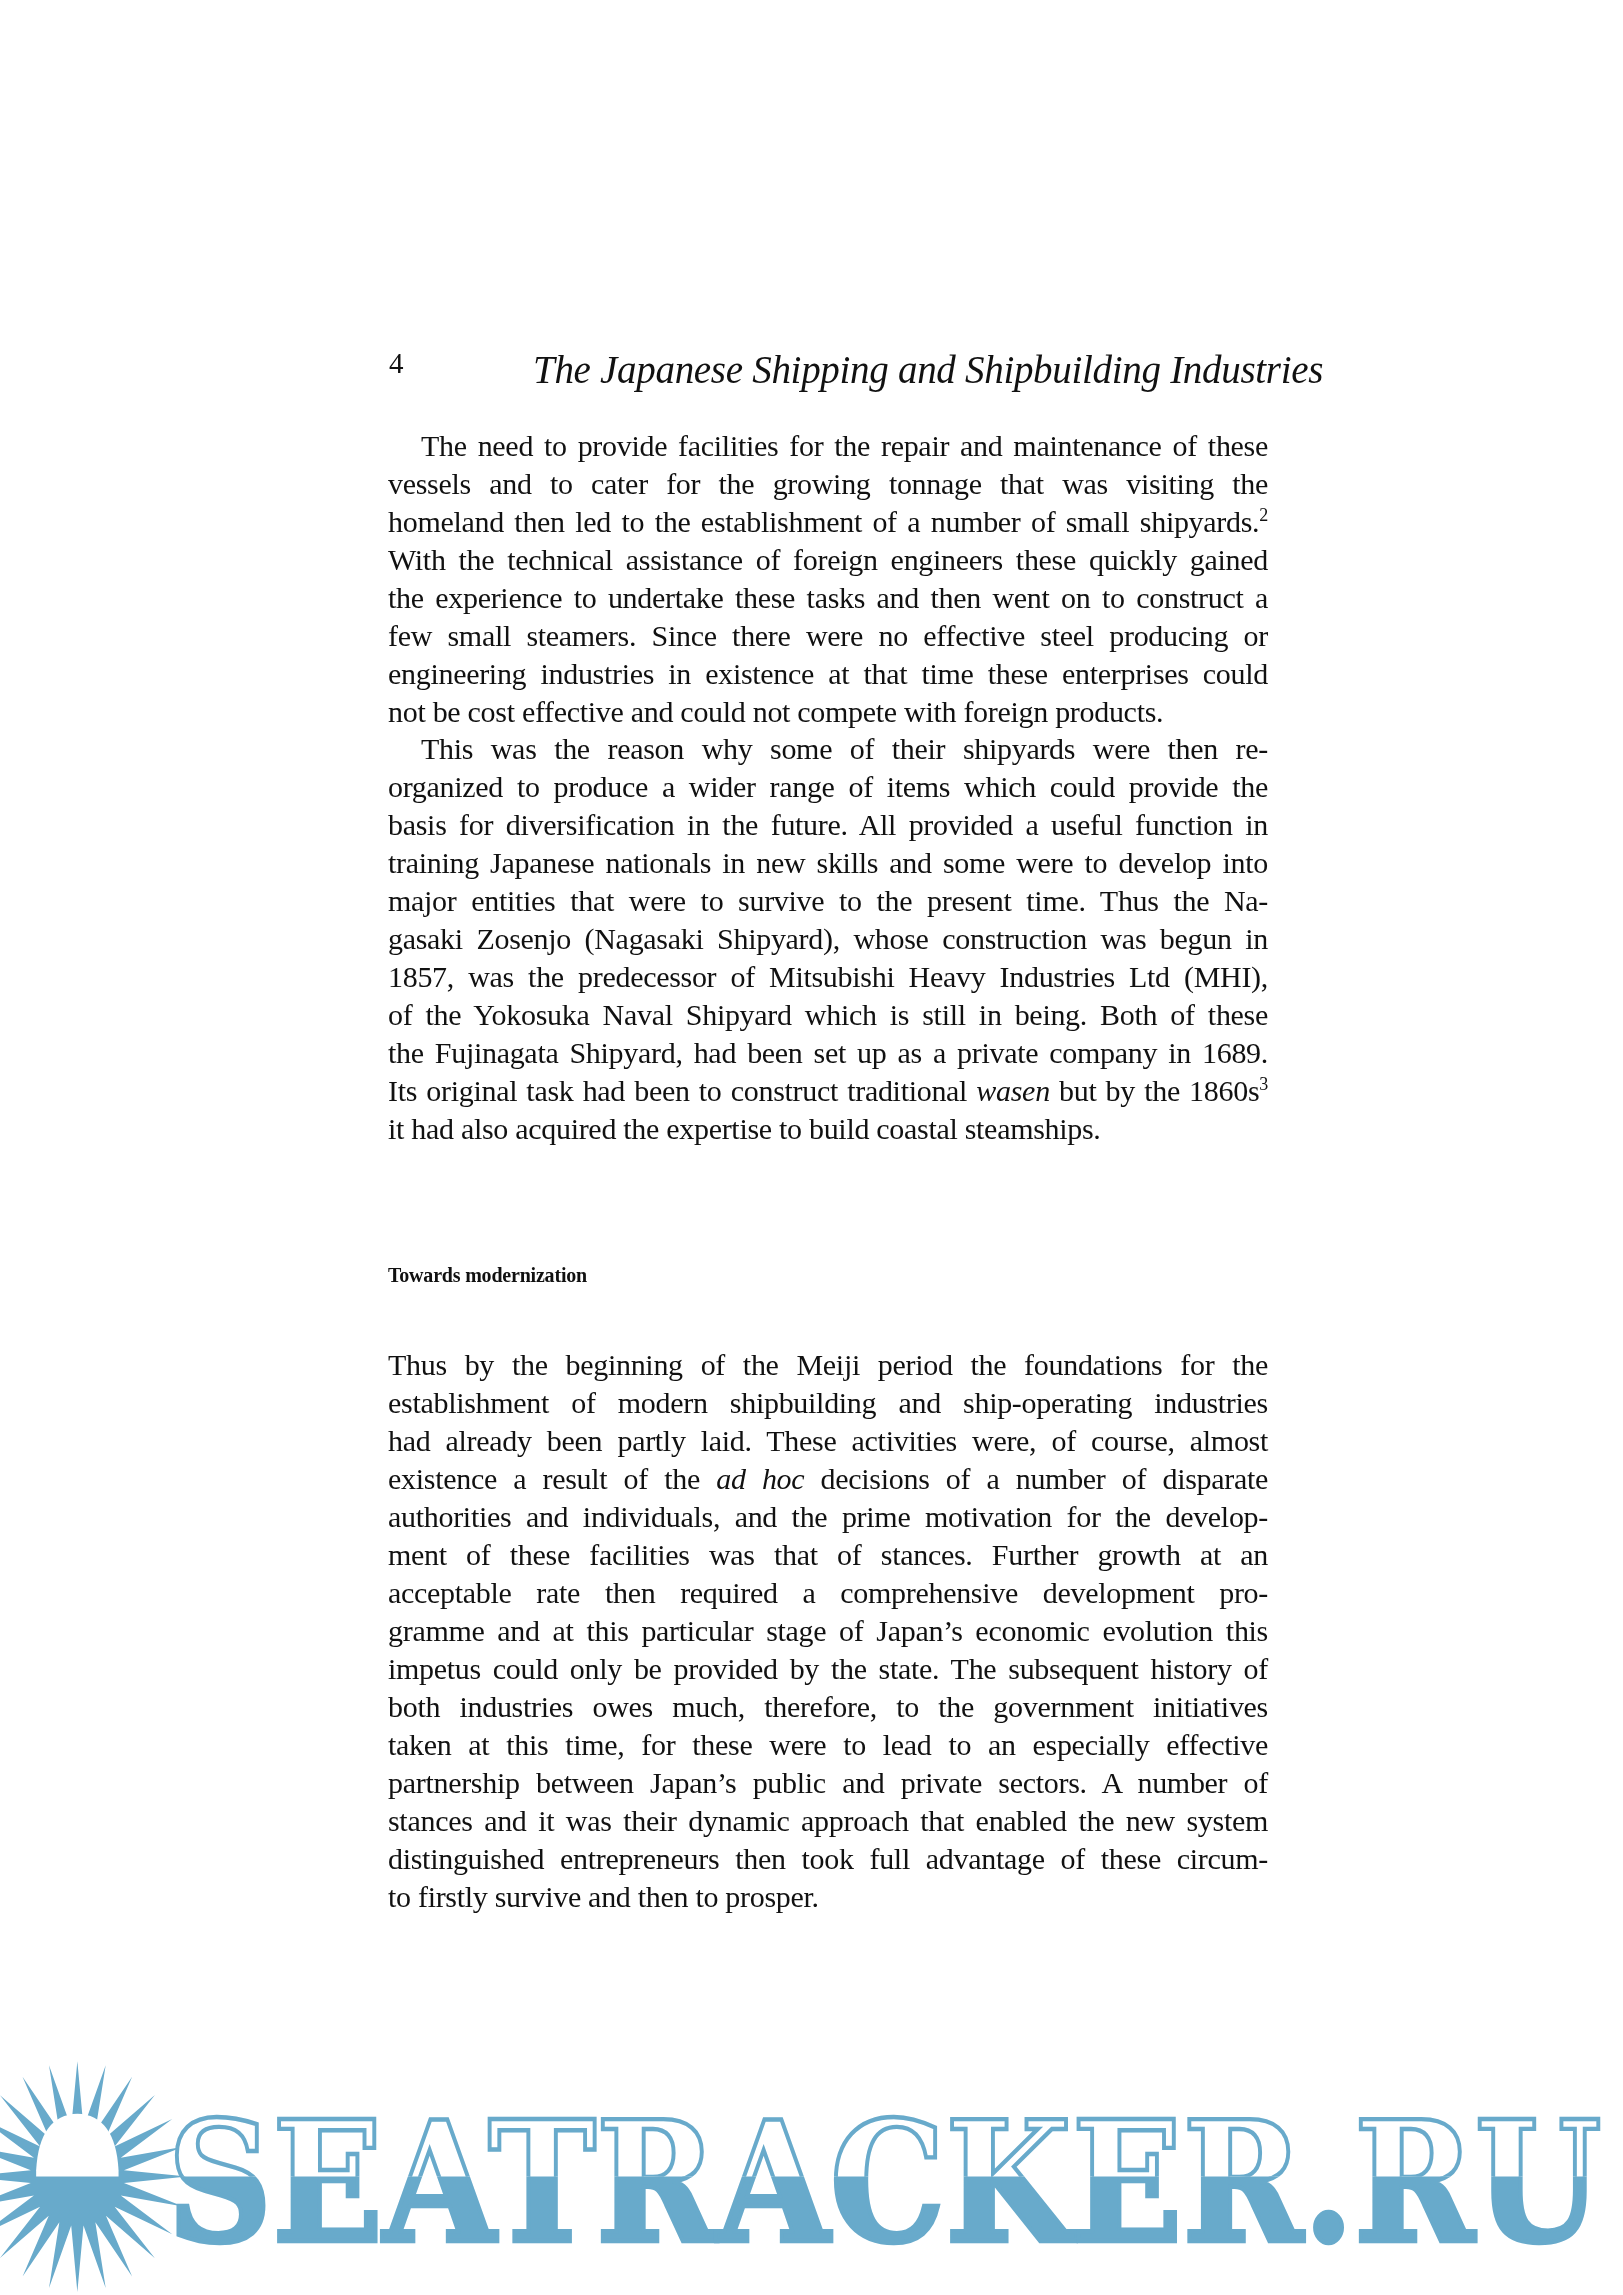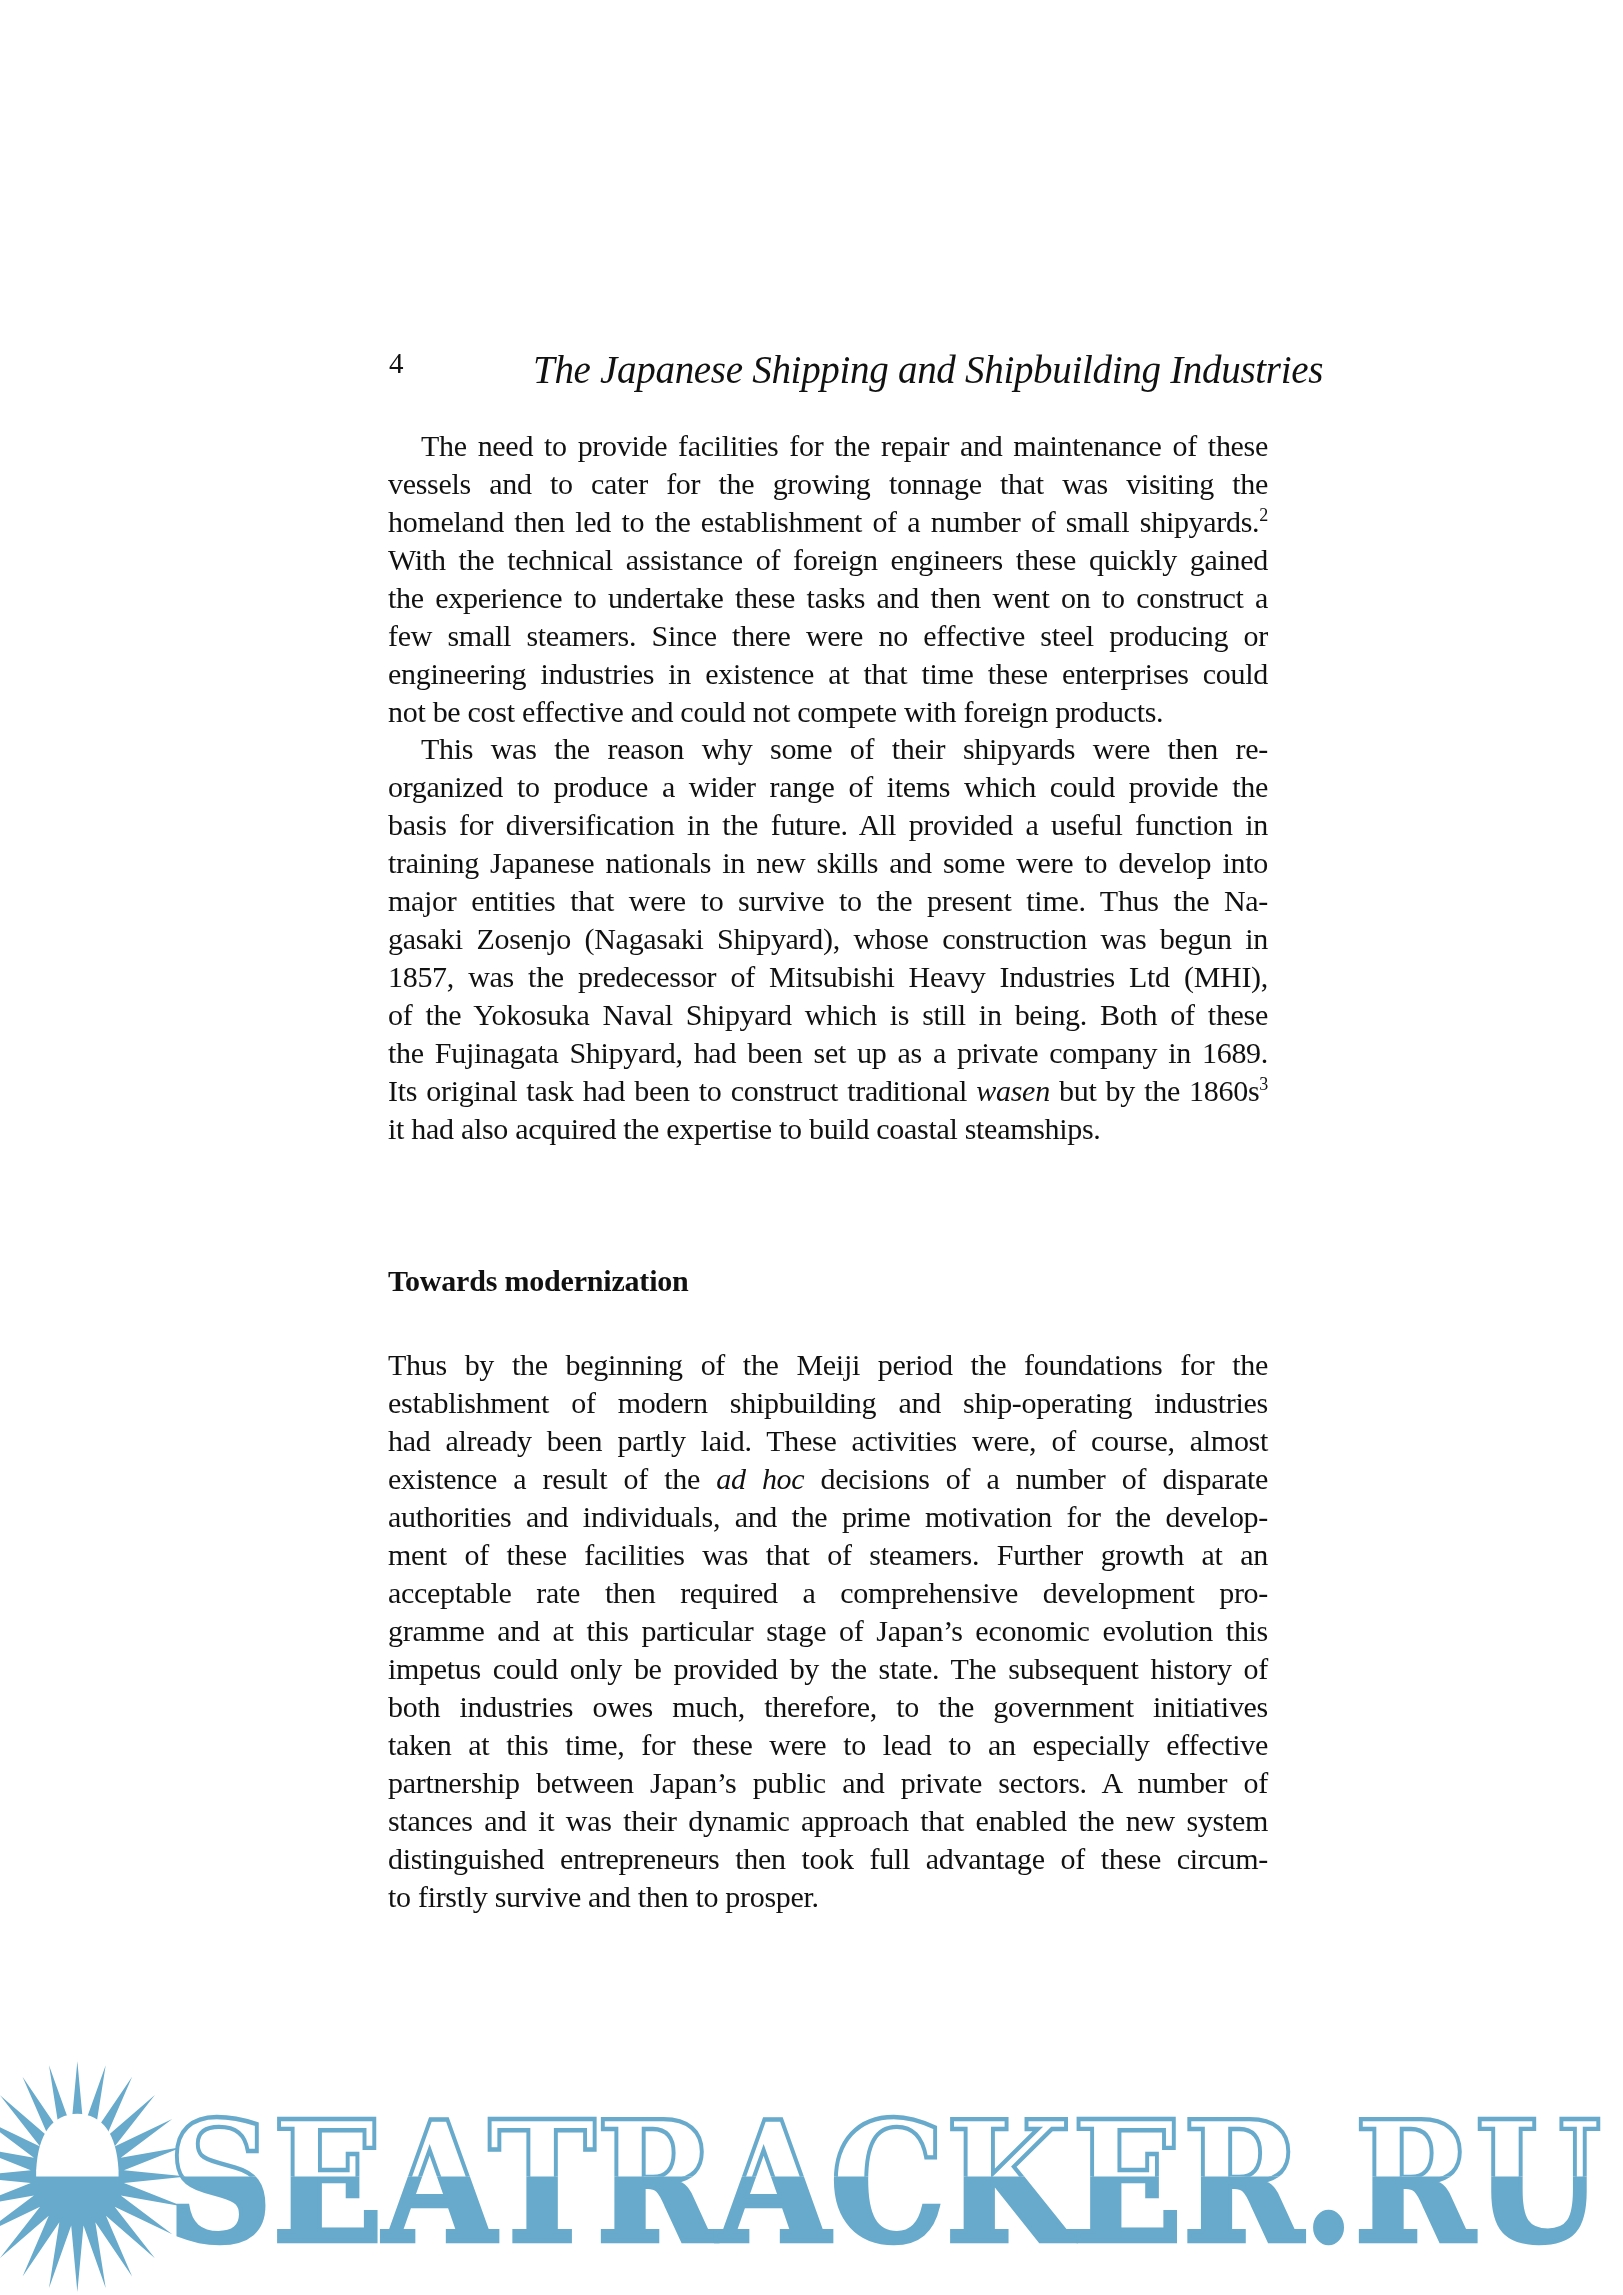--- a/index.html
+++ b/index.html
@@ -6,21 +6,21 @@
   body { width: 1623px; height: 2295px; position: relative; overflow: hidden;
          font-family: "Liberation Serif", "DejaVu Serif", serif; color: #111; }
   .page-num { position: absolute; left: 389px; top: 347px; font-size: 29px; }
   .running-head { position: absolute; left: 533px; top: 347px; font-size: 39px; font-style: italic; letter-spacing: -0.3px; }
   .block { position: absolute; left: 388px; width: 880px; }
   .line { display: block; height: 38px; line-height: 38px; font-size: 30px;
           text-align: justify; text-align-last: justify; white-space: nowrap; letter-spacing: -0.3px; }
   .line.last { text-align-last: left; }
   .line.indent { padding-left: 33px; }
   .line span.inner { white-space: normal; }
-  .heading { position: absolute; left: 388px; top: 1264px; font-size: 30px; font-weight: bold; letter-spacing: -0.2px; }
+  .heading { position: absolute; left: 388px; top: 1264px; font-size: 20px; font-weight: bold; letter-spacing: -0.2px; }
   sup { font-size: 18px; line-height: 0; vertical-align: 11.4px; }
   .watermark { position: absolute; left: 0; top: 2061px; width: 1298px; height: 235px; }
 </style>
 </head>
 <body>
 
 <div class="page-num">4</div>
 <div class="running-head">The Japanese Shipping and Shipbuilding Industries</div>
 
 <div class="block" style="top:427px;">
@@ -49,21 +49,21 @@
 </div>
 
 <div class="heading">Towards modernization</div>
 
 <div class="block" style="top:1346px;">
   <span class="line"><span class="inner">Thus by the beginning of the Meiji period the foundations for the</span></span>
   <span class="line"><span class="inner">establishment of modern shipbuilding and ship-operating industries</span></span>
   <span class="line"><span class="inner">had already been partly laid. These activities were, of course, almost</span></span>
   <span class="line"><span class="inner"><span>existence a result of the</span> <em>ad hoc</em> <span>decisions of a number of disparate</span></span></span>
   <span class="line"><span class="inner">authorities and individuals, and the prime motivation for the develop-</span></span>
-  <span class="line"><span class="inner">ment of these facilities was that of steamers. Further growth at an</span></span>
+  <span class="line"><span class="inner">ment of these facilities was that of stances. Further growth at an</span></span>
   <span class="line"><span class="inner">acceptable rate then required a comprehensive development pro-</span></span>
   <span class="line"><span class="inner">gramme and at this particular stage of Japan’s economic evolution this</span></span>
   <span class="line"><span class="inner">impetus could only be provided by the state. The subsequent history of</span></span>
   <span class="line"><span class="inner">both industries owes much, therefore, to the government initiatives</span></span>
   <span class="line"><span class="inner">taken at this time, for these were to lead to an especially effective</span></span>
   <span class="line"><span class="inner">partnership between Japan’s public and private sectors. A number of</span></span>
   <span class="line"><span class="inner">stances and it was their dynamic approach that enabled the new system</span></span>
   <span class="line"><span class="inner">distinguished entrepreneurs then took full advantage of these circum-</span></span>
   <span class="line last"><span class="inner">to firstly survive and then to prosper.</span></span>
 </div>

